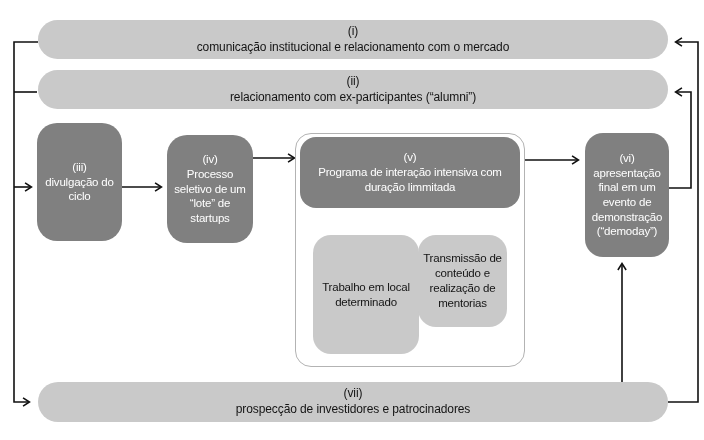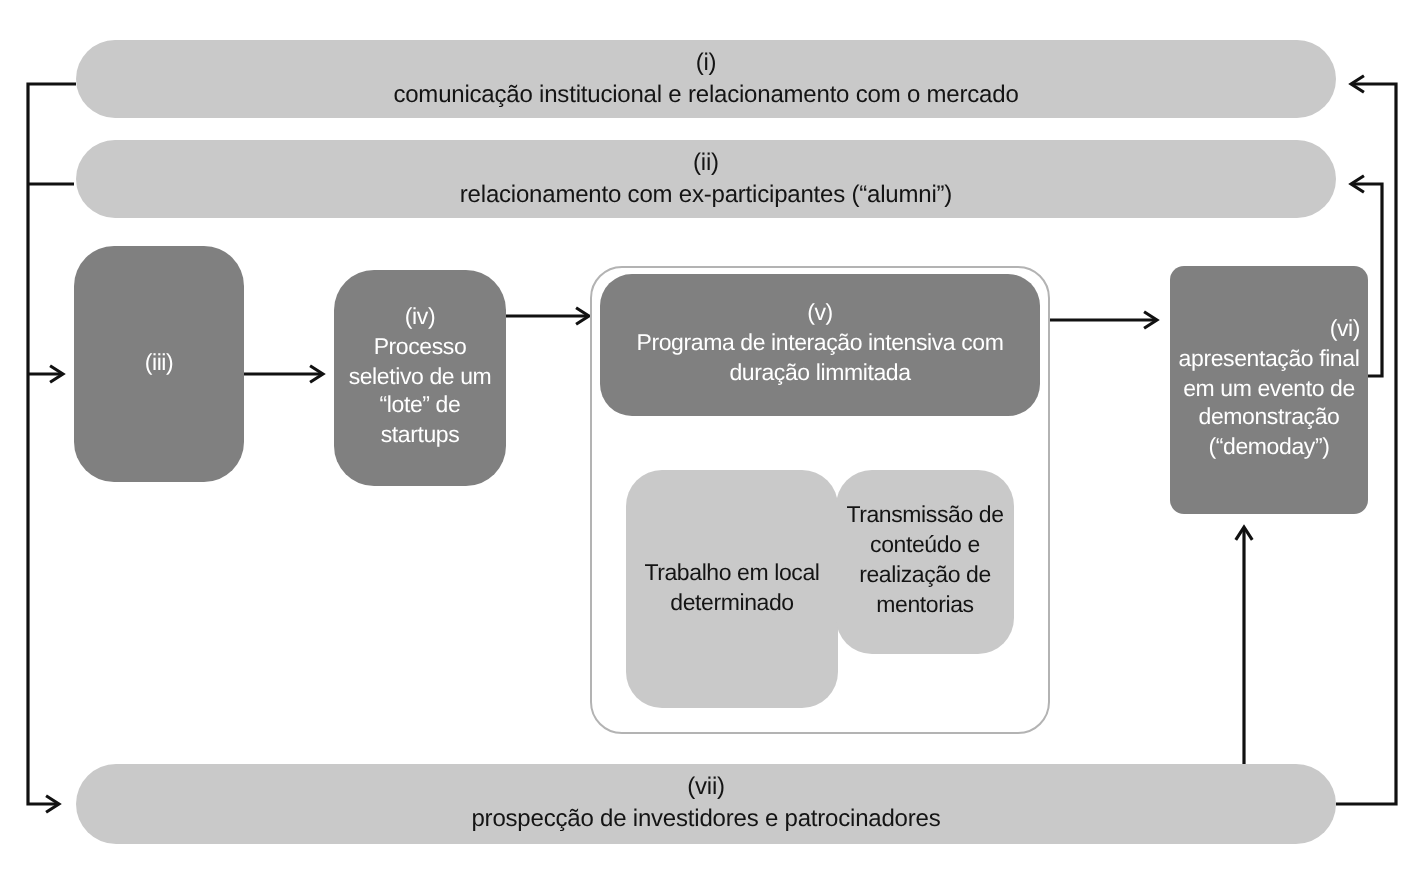--- a/index.html
+++ b/index.html
@@ -78,20 +78,21 @@
     <span class="lbl">comunicação institucional e relacionamento com o mercado</span>
   </div>
 
   <div class="bar" style="top:70px;">
     <span class="num">(ii)</span>
     <span class="lbl">relacionamento com ex-participantes (“alumni”)</span>
   </div>
 
   <div class="node" style="left:37px;top:123px;width:85px;height:118px;justify-content:center;">
     <span class="num">(iii)</span>
+    <span class="lbl">divulgação do ciclo</span>
   </div>
 
   <div class="node" style="left:167px;top:135px;width:86px;height:108px;">
     <span class="num">(iv)</span>
     <span class="lbl">Processo seletivo de um “lote” de startups</span>
   </div>
 
   <div class="container-v"></div>
 
   <div class="node" style="left:300px;top:137px;width:220px;height:71px;border-radius:16px;">
@@ -100,21 +101,21 @@
   </div>
 
   <div class="sub" style="left:313px;top:235px;width:106px;height:119px;">
     <span class="lbl">Trabalho em local determinado</span>
   </div>
 
   <div class="sub" style="left:418px;top:235px;width:89px;height:92px;">
     <span class="lbl">Transmissão de conteúdo e realização de mentorias</span>
   </div>
 
-  <div class="node" style="left:585px;top:133px;width:99px;height:124px;border-radius:7px;align-items:flex-end;">
+  <div class="node" style="left:585px;top:133px;width:84px;height:124px;border-radius:18px;">
     <span class="num">(vi)</span>
     <span class="lbl">apresentação final em um evento de demonstração (“demoday”)</span>
   </div>
 
   <div class="bar" style="top:382px;height:40px;">
     <span class="num">(vii)</span>
     <span class="lbl">prospecção de investidores e patrocinadores</span>
   </div>
 
 </div>

